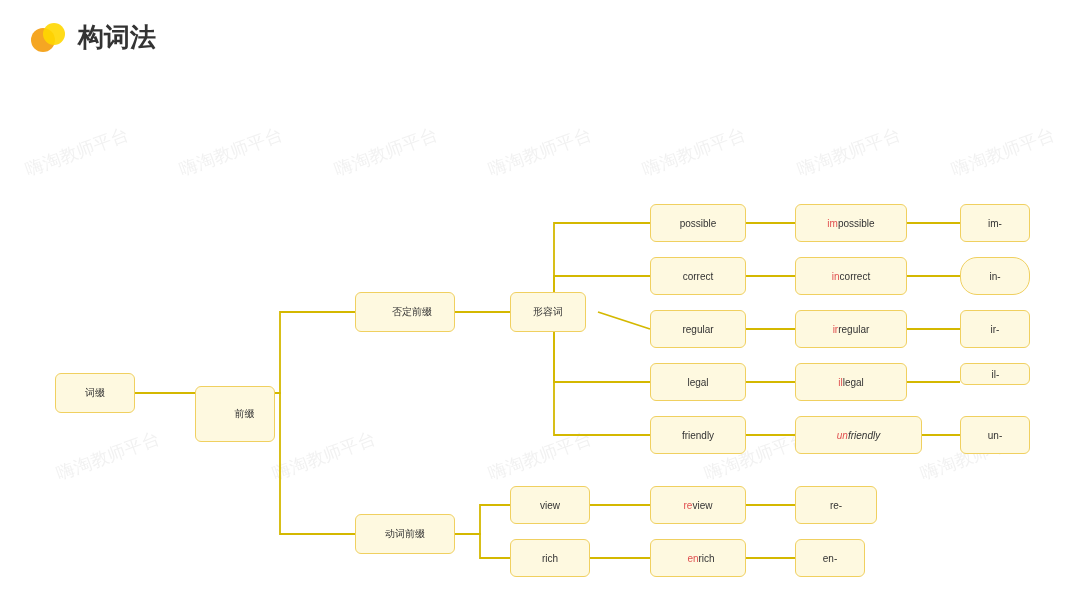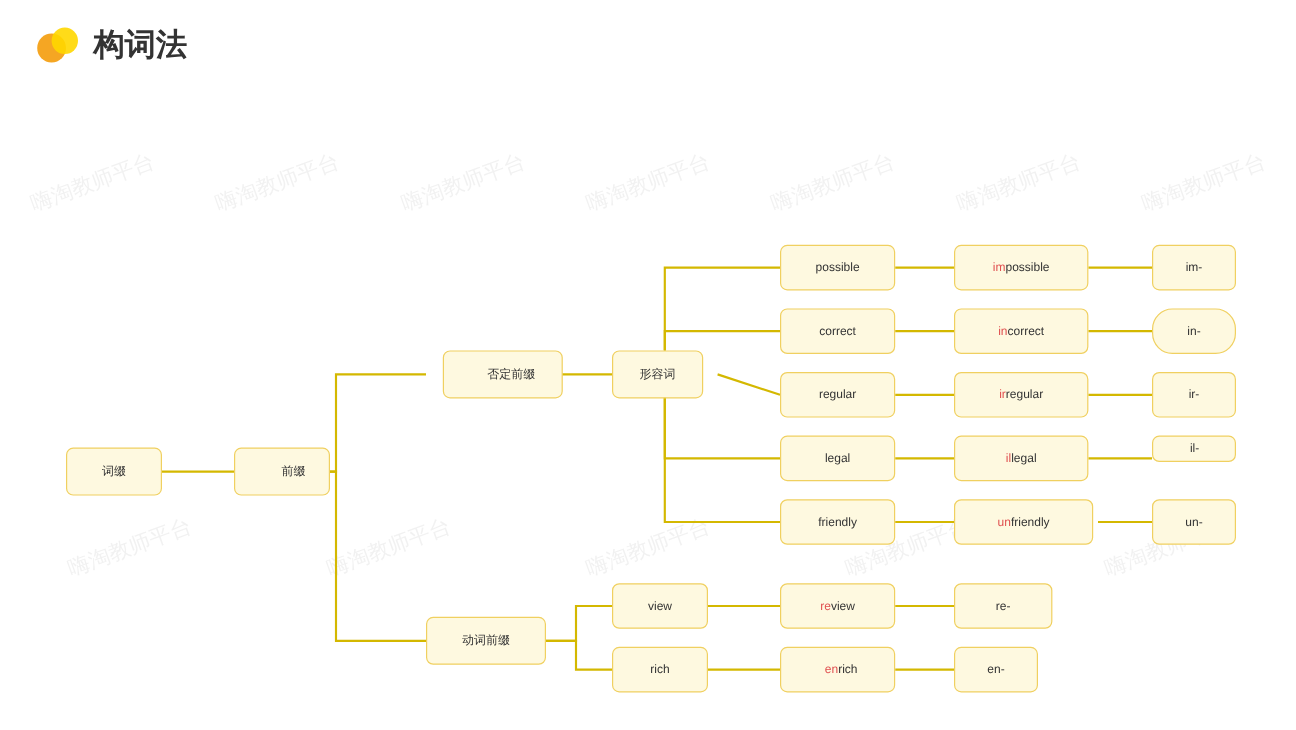--- a/index.html
+++ b/index.html
@@ -170,25 +170,25 @@
 
     <line x1="746" y1="431" x2="795" y2="431"></line>
 
     <line x1="746" y1="484" x2="795" y2="484"></line>
   </svg>
 
   <div class="node" style="left:55px;top:299px;width:80px;height:40px;text-align:right;">
     <span>词缀</span>
   </div>
 
-  <div class="node" style="left:195px;top:299px;width:80px;height:40px;padding-left:37px;">
+  <div class="node" style="left:195px;top:312px;width:80px;height:56px;padding-left:37px;">
     <span>前缀</span>
   </div>
 
-  <div class="node" style="left:369px;top:218px;width:100px;height:40px;padding-left:32px;">
+  <div class="node" style="left:355px;top:218px;width:100px;height:40px;padding-left:32px;">
     <span>否定前缀</span>
   </div>
 
   <div class="node" style="left:510px;top:218px;width:76px;height:40px;">
     <span>形容词</span>
   </div>
 
   <div class="node" style="left:355px;top:440px;width:100px;height:40px;">
     <span>动词前缀</span>
   </div>
@@ -226,21 +226,21 @@
   <div class="node" style="left:795px;top:236px;width:112px;height:38px;">
     <span class="prefix-red">ir</span>
       <span>regular</span>
   </div>
 
   <div class="node" style="left:795px;top:289px;width:112px;height:38px;">
     <span class="prefix-red">il</span>
       <span>legal</span>
   </div>
 
-  <div class="node" style="left:795px;top:342px;width:116px;height:38px;">
+  <div class="node" style="left:795px;top:342px;width:127px;height:38px;font-style:italic;">
     <span class="prefix-red">un</span>
       <span>friendly</span>
   </div>
 
   <div class="node" style="left:960px;top:130px;width:70px;height:38px;text-align:right;">
     <span>im-</span>
   </div>
 
   <div class="node" style="left:960px;top:183px;width:70px;height:38px;border-radius:17px;">
     <span>in-</span>

